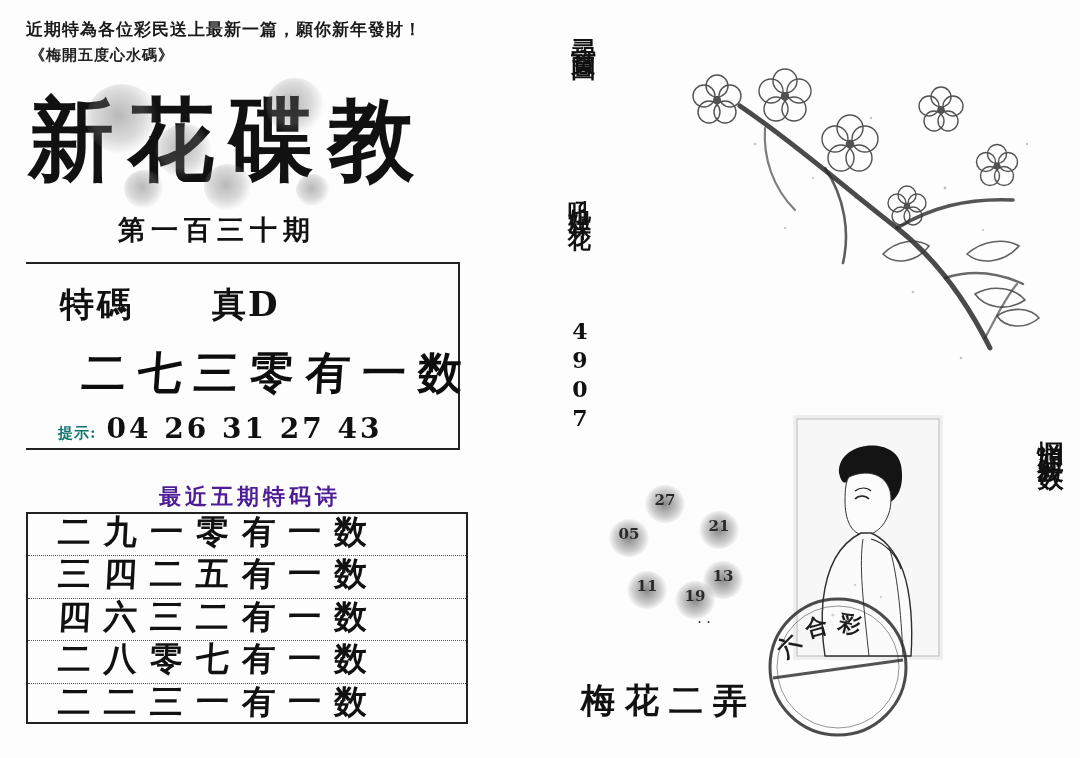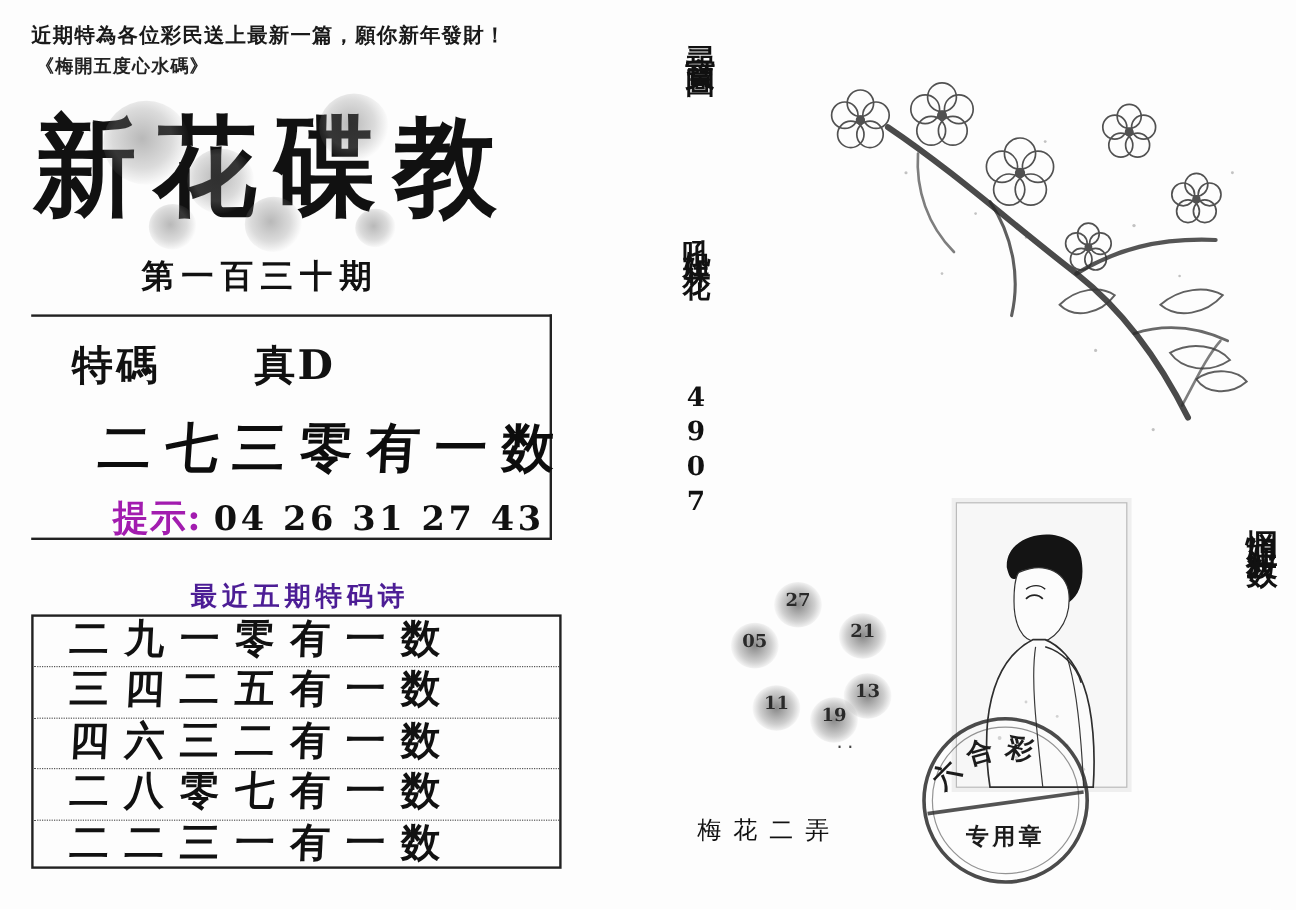--- a/index.html
+++ b/index.html
@@ -125,25 +125,24 @@
   }
 
   .hint-row {
     position: absolute;
     left: 58px; top: 412px;
     display: flex;
     align-items: baseline;
   }
   .hint-label {
     font-family: "DejaVu Serif", serif;
-    font-size: 30px;
-    font-weight: bold;
-    color: #a21caf;
+    font-size: 15px;
+    font-weight: bold;
+    color: #0f766e;
     letter-spacing: 1px;
-    margin-left: 36px;
   }
   .hint-nums {
     font-family: "DejaVu Serif", serif;
     font-size: 28px;
     font-weight: bold;
     margin-left: 10px;
     letter-spacing: 3px;
     color: #111;
   }
 
@@ -292,22 +291,22 @@
     font-size: 19px;
     font-weight: bold;
     letter-spacing: 3px;
     color: #1c1c1c;
   }
 
   .meihua-bottom {
     position: absolute;
     left: 36px; top: 678px;
     font-family: "DejaVu Serif", serif;
-    font-size: 20px;
-    font-weight: normal;
+    font-size: 34px;
+    font-weight: bold;
     letter-spacing: 10px;
     color: #111;
   }
 
   .dots {
     position: absolute;
     left: 152px; top: 608px;
     font-size: 16px;
     color: #444;
     letter-spacing: 4px;
@@ -522,18 +521,17 @@
         <defs>
           <path id="arcpath" d="M 18 86 A 58 58 0 0 1 132 86" fill="none"></path>
         </defs>
         <circle cx="75" cy="75" r="68" fill="none" stroke="#2b2b2b" stroke-width="3" opacity="0.85"></circle>
         <circle cx="75" cy="75" r="61" fill="none" stroke="#2b2b2b" stroke-width="1" opacity="0.5"></circle>
         <text font-family="DejaVu Serif, serif" font-size="22" font-weight="bold" fill="#1c1c1c" letter-spacing="8">
           <textPath href="#arcpath" startOffset="12%">六合彩</textPath>
         </text>
         <line x1="10" y1="86" x2="140" y2="68" stroke="#2b2b2b" stroke-width="3" opacity="0.8"></line>
       </svg>
-      <div class="center-text">专用章</div>
     </div>
 
     <div class="meihua-bottom">梅花二弄</div>
   </div>
 </div>
 
 </body></html>

